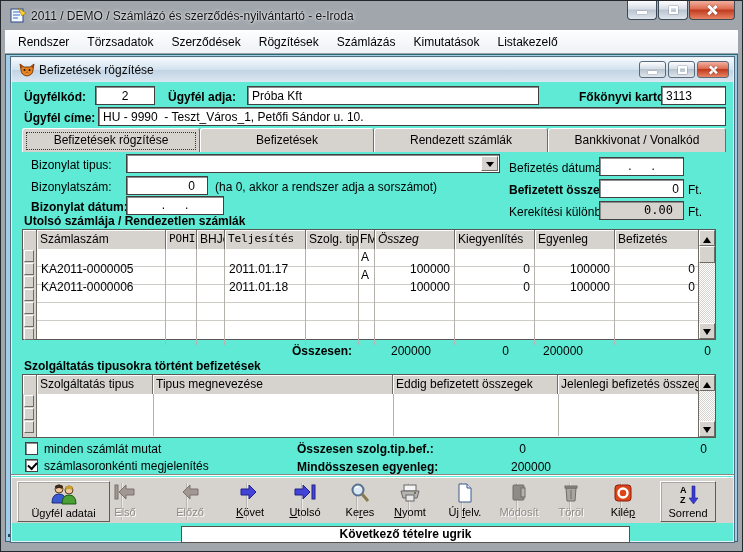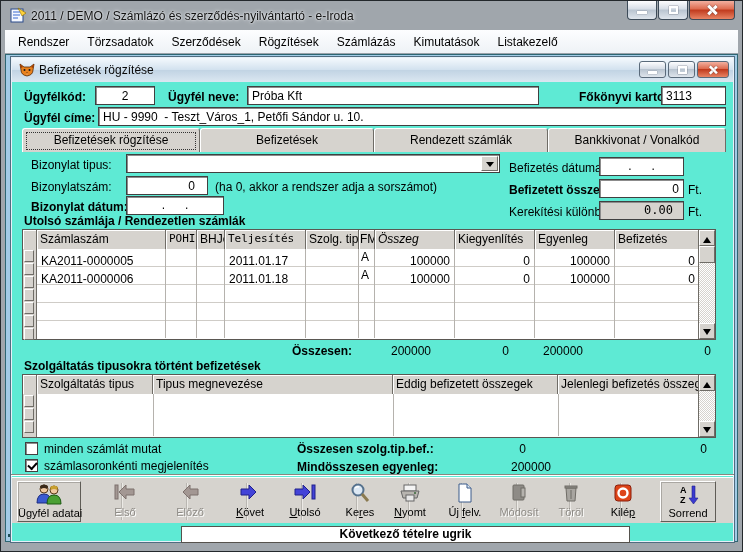--- a/index.html
+++ b/index.html
@@ -84,21 +84,21 @@
   
   .grid { position:absolute; background:#fff; border:1px solid #5a5752;
     box-shadow:inset 1px 1px 0 #8c8c8c; }
   .ghead { position:absolute; left:0; right:0; top:0; height:19px; background:#d6d3ce;
     border-bottom:1px solid #6f6c66; }
   .hcell { position:absolute; top:0; height:19px; background:#d6d3ce; font-size:12px; line-height:18px;
     padding-left:3px; border-right:1px solid #6f6c66; box-shadow:inset 1px 1px 0 #fff; overflow:hidden;
     white-space:nowrap; }
   .hcell.mono { font-family:"DejaVu Sans Mono",monospace; font-size:11px; }
   .grow { position:absolute; left:0; width:675px; height:18px; border-bottom:1px solid #cfccc7; }
-  .gcell { position:absolute; top:0; height:18px; font-size:12px; line-height:17px; padding:4px 4px;
+  .gcell { position:absolute; top:0; height:18px; font-size:12px; line-height:17px; padding:12px 4px;
     border-right:1px solid #b5b2ad; overflow:hidden; white-space:nowrap; }
   .gcell.right { text-align:right; }
   .gutter { position:absolute; top:0; bottom:0; left:0; width:14px; background:#d6d3ce;
     border-right:1px solid #6f6c66; }
   .gut-cell { position:absolute; left:1px; right:2px; height:12px; background:#d6d3ce;
     border:1px solid; border-color:#fff #6f6c66 #6f6c66 #fff; }
 
   
   .vscroll { position:absolute; top:0; bottom:0; right:0; width:17px; background:#efefef;
     background:repeating-conic-gradient(#fff 0% 25%, #d6d3ce 0% 50%) 0 0/2px 2px; border-left:1px solid #6f6c66; }
@@ -202,21 +202,21 @@
             <span class="glyph-max"></span>
           </div>
         <div class="in-capbtn close">
             <span class="glyph-x"></span>
           </div>
       </div>
     </div>
 
     <span class="lbl b" style="left:13px; top:33px;">Ügyfélkód:</span>
     <input class="inp center" style="left: 84px; top: 29px; width: 60px;" value="2">
-    <span class="lbl b" style="left:157px; top:33px;">Ügyfél neve:</span>
+    <span class="lbl b" style="left:157px; top:33px;">Ügyfél adja:</span>
     <input class="inp" style="left: 236px; top: 29px; width: 292px;" value="Próba Kft">
     <span class="lbl b" style="left:568px; top:33px;">Főkönyvi karton:</span>
     <input class="inp" style="left: 650px; top: 29px; width: 65px;" value="3113">
 
     <span class="lbl b" style="left:13px; top:54px;">Ügyfél címe:</span>
     <input class="inp" style="left: 87px; top: 50px; width: 628px;" value="HU - 9990  - Teszt_Város_1, Petőfi Sándor u. 10.">
 
     <div class="tab active" style="left:11px; width:178px;"><span>Befizetések rögzítése</span></div>
     <div class="tab" style="left:189px; width:174px;"><span>Befizetések</span></div>
     <div class="tab" style="left:363px; width:174px;"><span>Rendezett számlák</span></div>
@@ -396,21 +396,21 @@
       <div class="tb-sep" style="left:174px;"></div>
       <div class="tb-sep" style="left:234px;"></div>
       <div class="tb-sep" style="left:289px;"></div>
       <div class="tb-sep" style="left:344px;"></div>
       <div class="tb-sep" style="left:396px;"></div>
       <div class="tb-sep" style="left:449px;"></div>
       <div class="tb-sep" style="left:504px;"></div>
       <div class="tb-sep" style="left:557px;"></div>
       <div class="tb-sep" style="left:608px;"></div>
 
-      <div class="tbtn raised-btn" style="left:5px; width:64px;">
+      <div class="tbtn raised-btn" style="left:5px; width:93px;">
         <span class="ic">
           <svg width="30" height="22" viewBox="0 0 30 22">
             <circle cx="10" cy="6" r="4" fill="#f0c8a0" stroke="#5a3a1a"></circle>
             <path d="M3 20 Q3 11 10 11 Q17 11 17 20 Z" fill="#3a5ad0" stroke="#1a2a80"></path>
             <circle cx="20" cy="7" r="4" fill="#f0c8a0" stroke="#5a3a1a"></circle>
             <path d="M13 21 Q13 12 20 12 Q27 12 27 21 Z" fill="#4aa034" stroke="#1a5a10"></path>
             <path d="M6 3 q4 -3 8 0 l-1 3 q-3 -2 -6 0 Z" fill="#3a2a1a"></path>
             <path d="M16 4 q4 -3 8 0 l-1 3 q-3 -2 -6 0 Z" fill="#c8a030"></path>
           </svg>
         </span>

